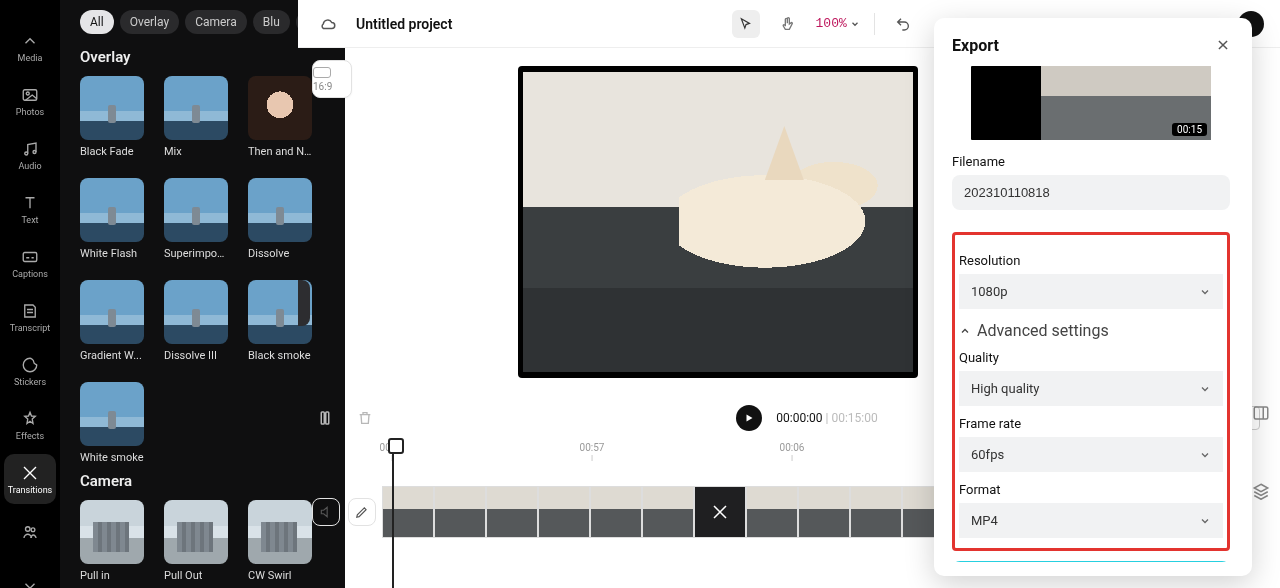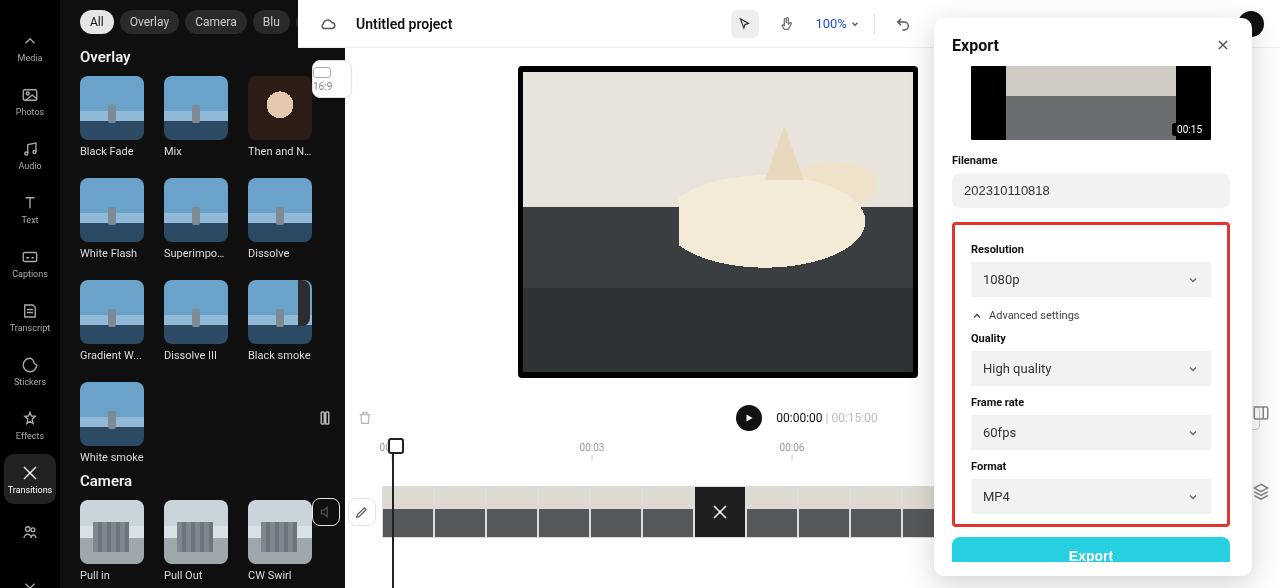--- a/index.html
+++ b/index.html
@@ -77,21 +77,21 @@
     position: absolute; left: 298px; right: 0; top: 0; height: 48px;
     background: #fff; display: flex; align-items: center; padding: 18px 16px;
     border-bottom: 1px solid #eee; gap: 14px;
   }
   .tb-spacer { flex: 1; }
   .tb-btn {
     width: 28px; height: 28px; border-radius: 6px; display: inline-flex;
     align-items: center; justify-content: center; color: #555; cursor: pointer;
   }
   .tb-btn.filled { background: #eee; }
-  .tb-zoom { font-size: 13px; color: #1d4ed8; display: flex; align-items: center; gap: 3px; }
+  .tb-zoom { font-size: 13px; color: #be185d; display: flex; align-items: center; gap: 3px; font-family: Liberation Mono, monospace; }
   .tb-sep { width: 1px; height: 22px; background: #e3e3e3; }
   .avatar { width: 26px; height: 26px; border-radius: 50%; background: #111; }
 
   
   .ratio-chip {
     position: absolute; left: 312px; top: 60px; width: 40px; height: 38px;
     background: #fff; border: 1px solid #e2e2e2; border-radius: 8px;
     display: flex; flex-direction: column; justify-content: center;
     font-size: 10px; color: #888; box-shadow: 0 1px 2px rgba(0,0,0,.05);
   }
@@ -166,44 +166,44 @@
     position: absolute; right: 28px; top: 18px; width: 318px; height: 558px;
     background: #fff; border-radius: 10px; box-shadow: 0 8px 30px rgba(0,0,0,.18);
     padding: 16px 18px 14px; display:flex; flex-direction:column;
   }
   .export-head { display:flex; align-items:center; justify-content:space-between; margin-bottom:10px; }
   .export-head h3 { font-size: 16px; font-weight: 700; }
   .export-close { width:22px; height:22px; display:flex; align-items:center; justify-content:center; cursor:pointer; color:#555; }
   .export-body { flex:1; overflow:auto; padding-right:4px; }
   .export-preview {
     width: 240px; height: 74px; margin: 0 auto 14px; background:#000; border-radius:1px;
-    position:relative; display:flex; align-items:center; justify-content:center;
+    position:relative; display:flex; align-items:center; justify-content:flex-end;
   }
   .export-preview .inner { width:170px; height:74px; background: linear-gradient(#cfcac2 0 40%, #6a6e70 40% 100%); }
   .export-preview .dur {
     position:absolute; right:4px; bottom:4px; background:#000; color:#fff;
     font-size:10px; padding:1px 5px; border-radius:3px;
   }
-  .field-label { font-size: 11px; font-weight: 700; margin: 10px 0 6px; }
+  .field-label { font-size: 13px; font-weight: 400; margin: 10px 0 6px; }
   .field-input {
     width:100%; background:#f1f2f3; border:none; border-radius:8px;
     padding:10px 12px; font-size:13px; color:#333;
   }
   .field-select {
     width:100%; background:#f1f2f3; border:none; border-radius:0;
     padding:10px 12px; font-size:13px; color:#333; display:flex;
     align-items:center; justify-content:space-between; cursor:pointer;
   }
   .adv-toggle {
-    display:flex; align-items:center; gap:6px; font-size:11px; color:#444;
+    display:flex; align-items:center; gap:6px; font-size:16px; color:#444;
     margin: 12px 0 2px; cursor:pointer;
   }
   .highlight-box {
     border: 3px solid #e3342f; border-radius: 4px;
-    padding: 8px 16px 10px; margin-top: 14px;
+    padding: 8px 4px 10px; margin-top: 22px;
   }
   .export-btn {
     margin-top: 10px; width:100%; background:#26d0e0; color:#fff;
     border:none; border-radius:8px; padding:11px; font-size:14px; font-weight:600;
     cursor:pointer;
   }
 
   
   .right-rail {
     position:absolute; right:6px; top:404px; width:26px; display:flex;
@@ -446,21 +446,21 @@
     <span class="dur"> | <span>00:15:00</span></span>
   </span>
   <span class="tl-spacer"></span>
   <span class="pip-btn"></span>
 </div>
 
 <div class="timeline">
   <div class="playhead"></div>
   <div class="ruler" id="ruler">
       <div class="tick" style="left: 80px;">00:00</div>
-      <div class="tick" style="left: 280px;">00:03</div>
+      <div class="tick" style="left: 280px;">00:57</div>
       <div class="tick" style="left: 480px;">00:06</div>
     </div>
   <div class="track-row">
     <div class="track-tools">
       <span class="tb">
         <svg width="14" height="14" viewBox="0 0 24 24" fill="none" stroke="currentColor" stroke-width="2">
             <path d="M4 9v6h4l6 5V4L8 9H4z"></path>
           </svg>
       </span>
       <span class="tb">

